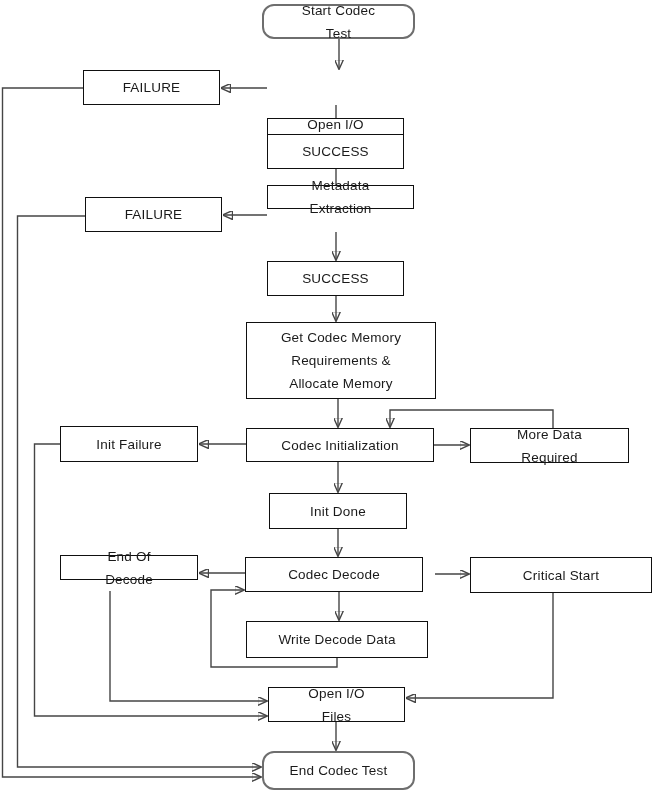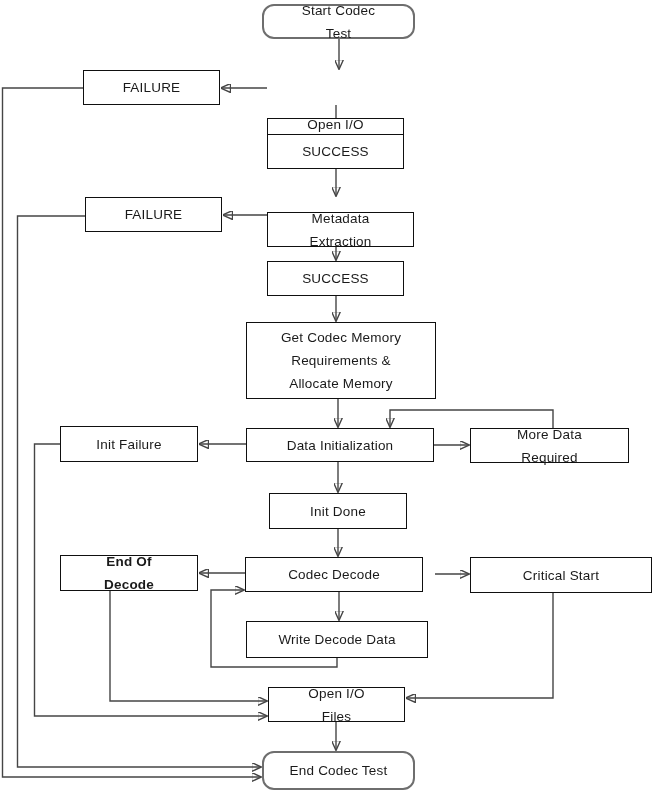--- a/index.html
+++ b/index.html
@@ -78,42 +78,42 @@
       </div>
       <div class="node" style="left: 267px; top: 70px; width: 137px; height: 35px; margin-top: 48px;">
         <span class="lbl">Open I/O Files</span>
       </div>
       <div class="node" style="left: 267px; top: 134px; width: 137px; height: 35px;">
         <span class="lbl">SUCCESS</span>
       </div>
       <div class="node" style="left: 85px; top: 197px; width: 137px; height: 35px;">
         <span class="lbl">FAILURE</span>
       </div>
-      <div class="node" style="left: 267px; top: 212px; width: 147px; height: 35px; justify-content: center;">
+      <div class="node" style="left: 267px; top: 185px; width: 147px; height: 24px; justify-content: center;">
         <span class="lbl">Metadata Extraction</span>
       </div>
       <div class="node" style="left: 267px; top: 261px; width: 137px; height: 35px;">
         <span class="lbl">SUCCESS</span>
       </div>
       <div class="node" style="left: 246px; top: 322px; width: 190px; height: 77px;">
         <span class="lbl">Get Codec Memory Requirements &amp; Allocate Memory</span>
       </div>
       <div class="node" style="left: 60px; top: 426px; width: 138px; height: 36px;">
         <span class="lbl">Init Failure</span>
       </div>
       <div class="node" style="left: 246px; top: 428px; width: 188px; height: 34px;">
-        <span class="lbl">Data Initialization</span>
+        <span class="lbl">Codec Initialization</span>
       </div>
       <div class="node" style="left: 470px; top: 428px; width: 159px; height: 35px;">
         <span class="lbl">More Data Required</span>
       </div>
       <div class="node" style="left: 269px; top: 493px; width: 138px; height: 36px;">
         <span class="lbl">Init Done</span>
       </div>
-      <div class="node" style="left: 60px; top: 555px; width: 138px; height: 36px; font-weight: bold;">
+      <div class="node" style="left: 60px; top: 555px; width: 138px; height: 25px;">
         <span class="lbl">End Of Decode</span>
       </div>
       <div class="node" style="left: 245px; top: 557px; width: 178px; height: 35px;">
         <span class="lbl">Codec Decode</span>
       </div>
       <div class="node" style="left: 470px; top: 557px; width: 182px; height: 36px;">
         <span class="lbl">Critical Start</span>
       </div>
       <div class="node" style="left: 246px; top: 621px; width: 182px; height: 37px;">
         <span class="lbl">Write Decode Data</span>

